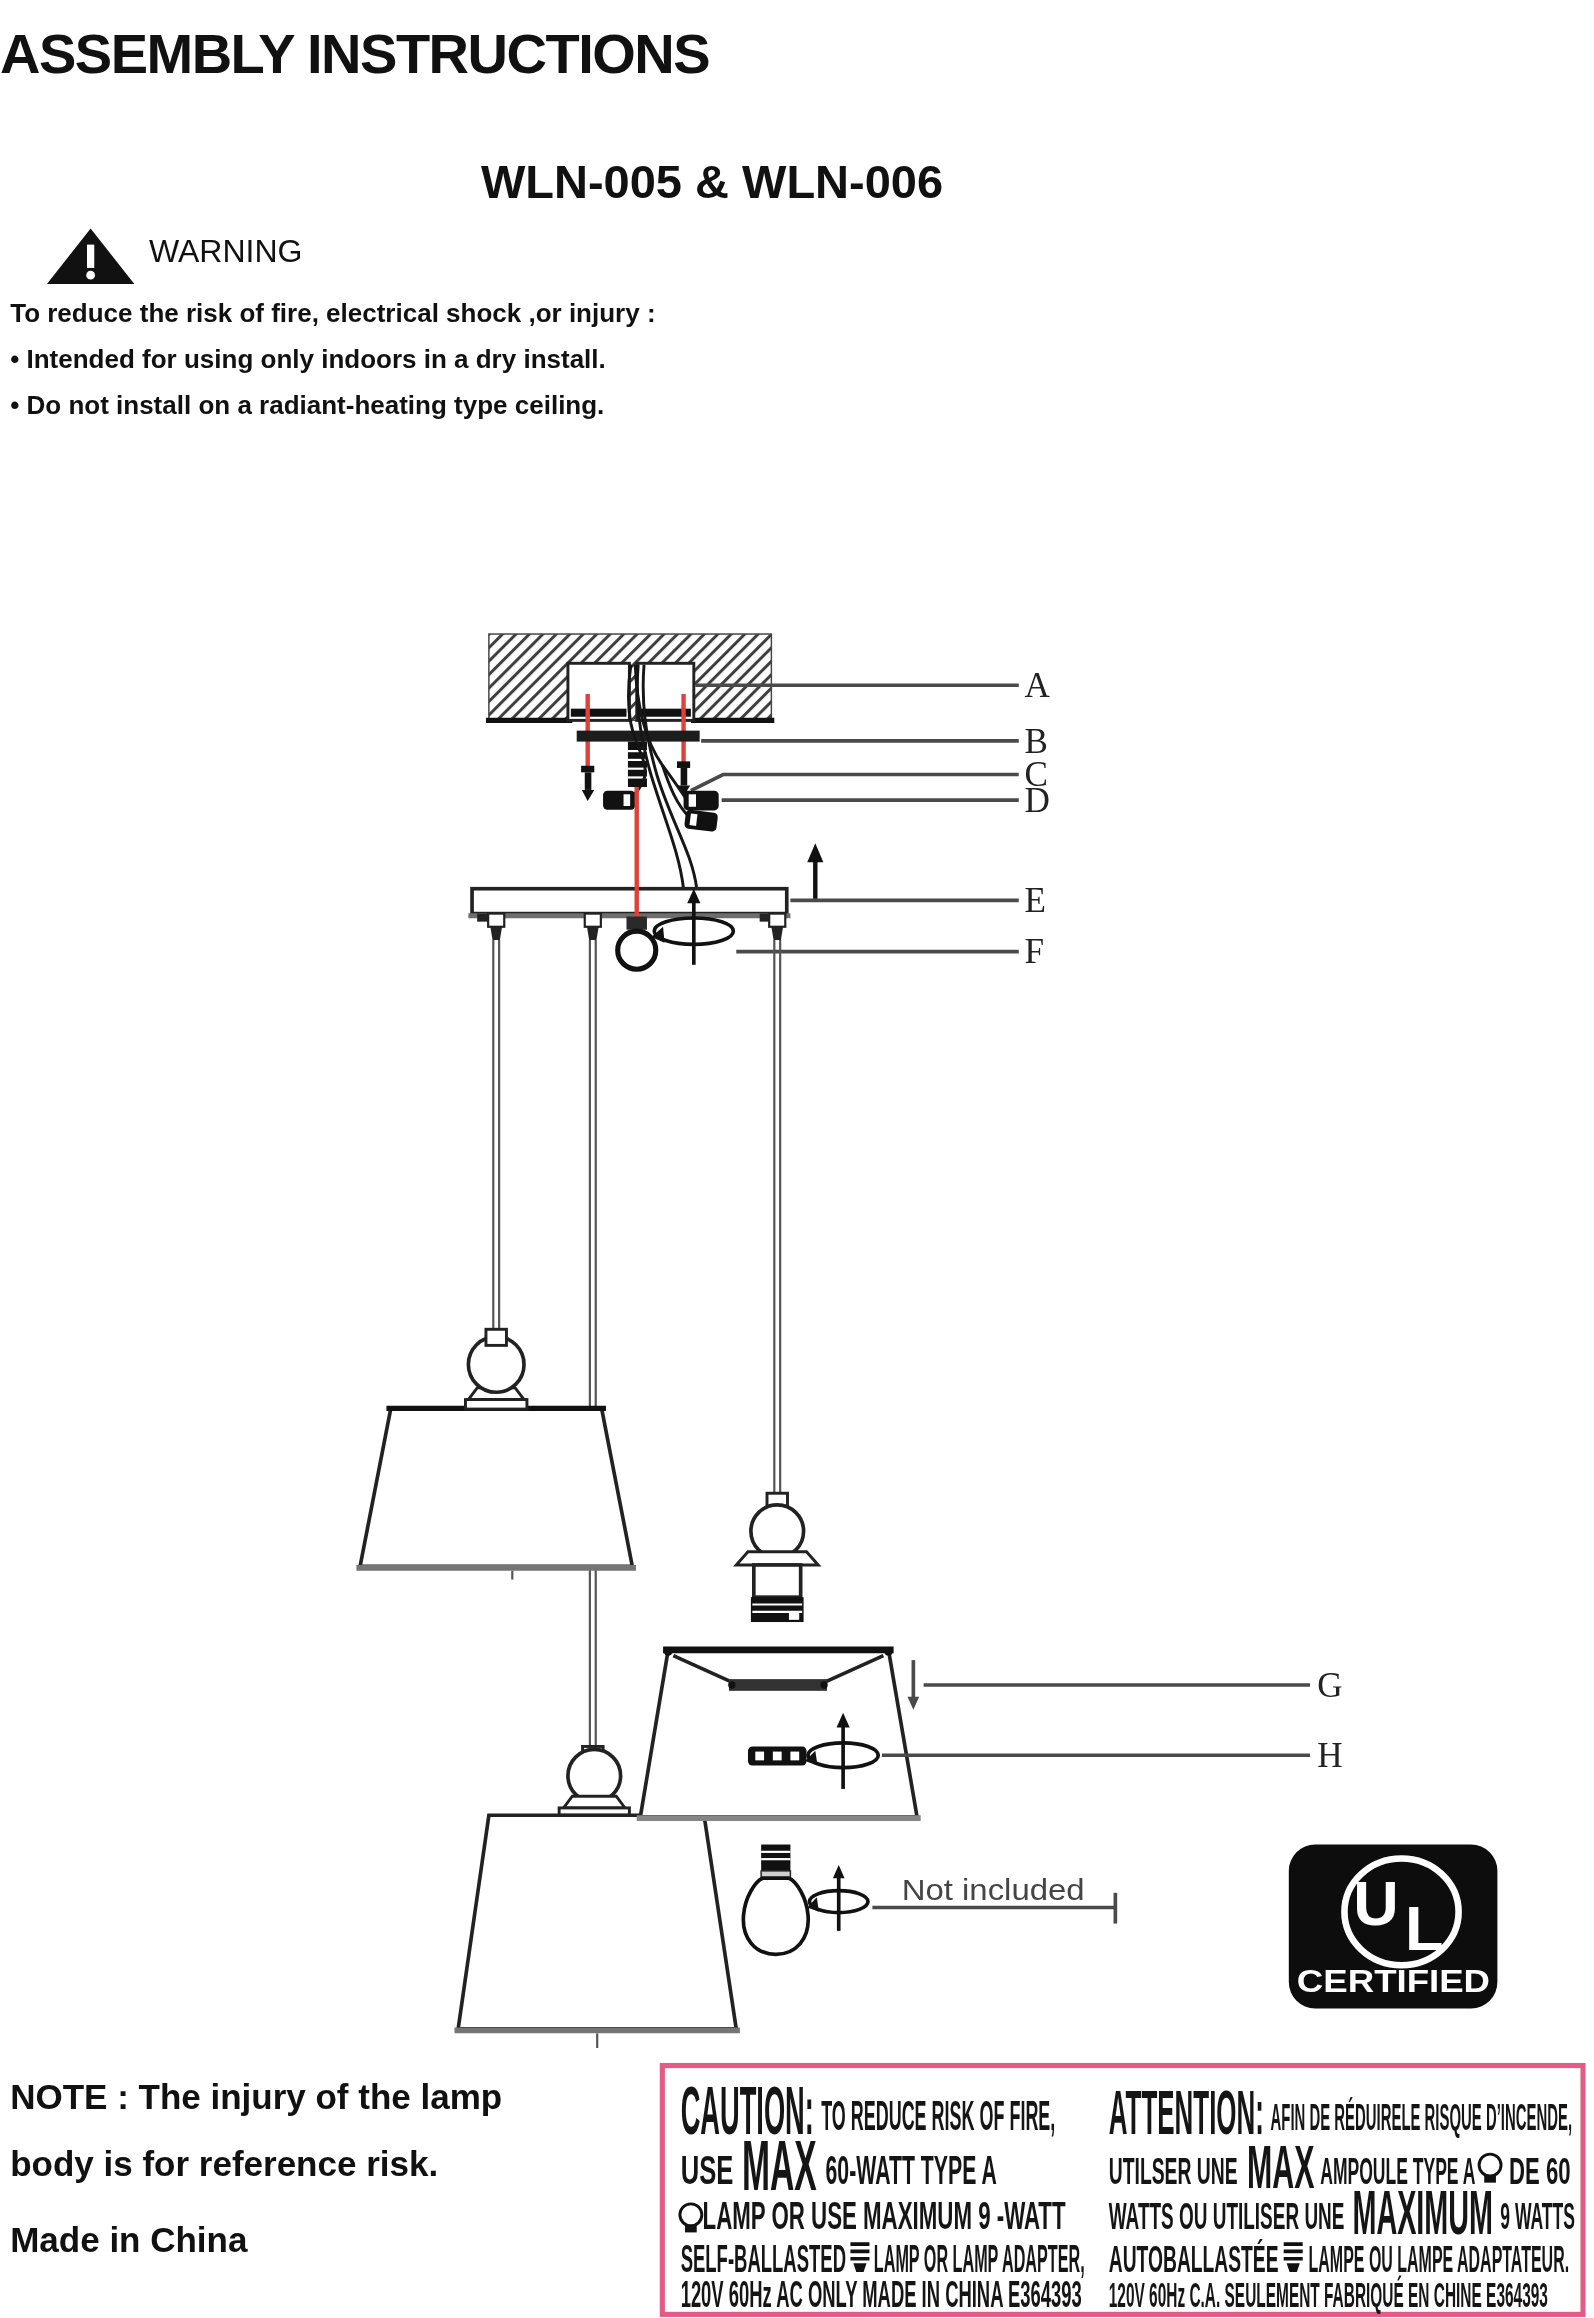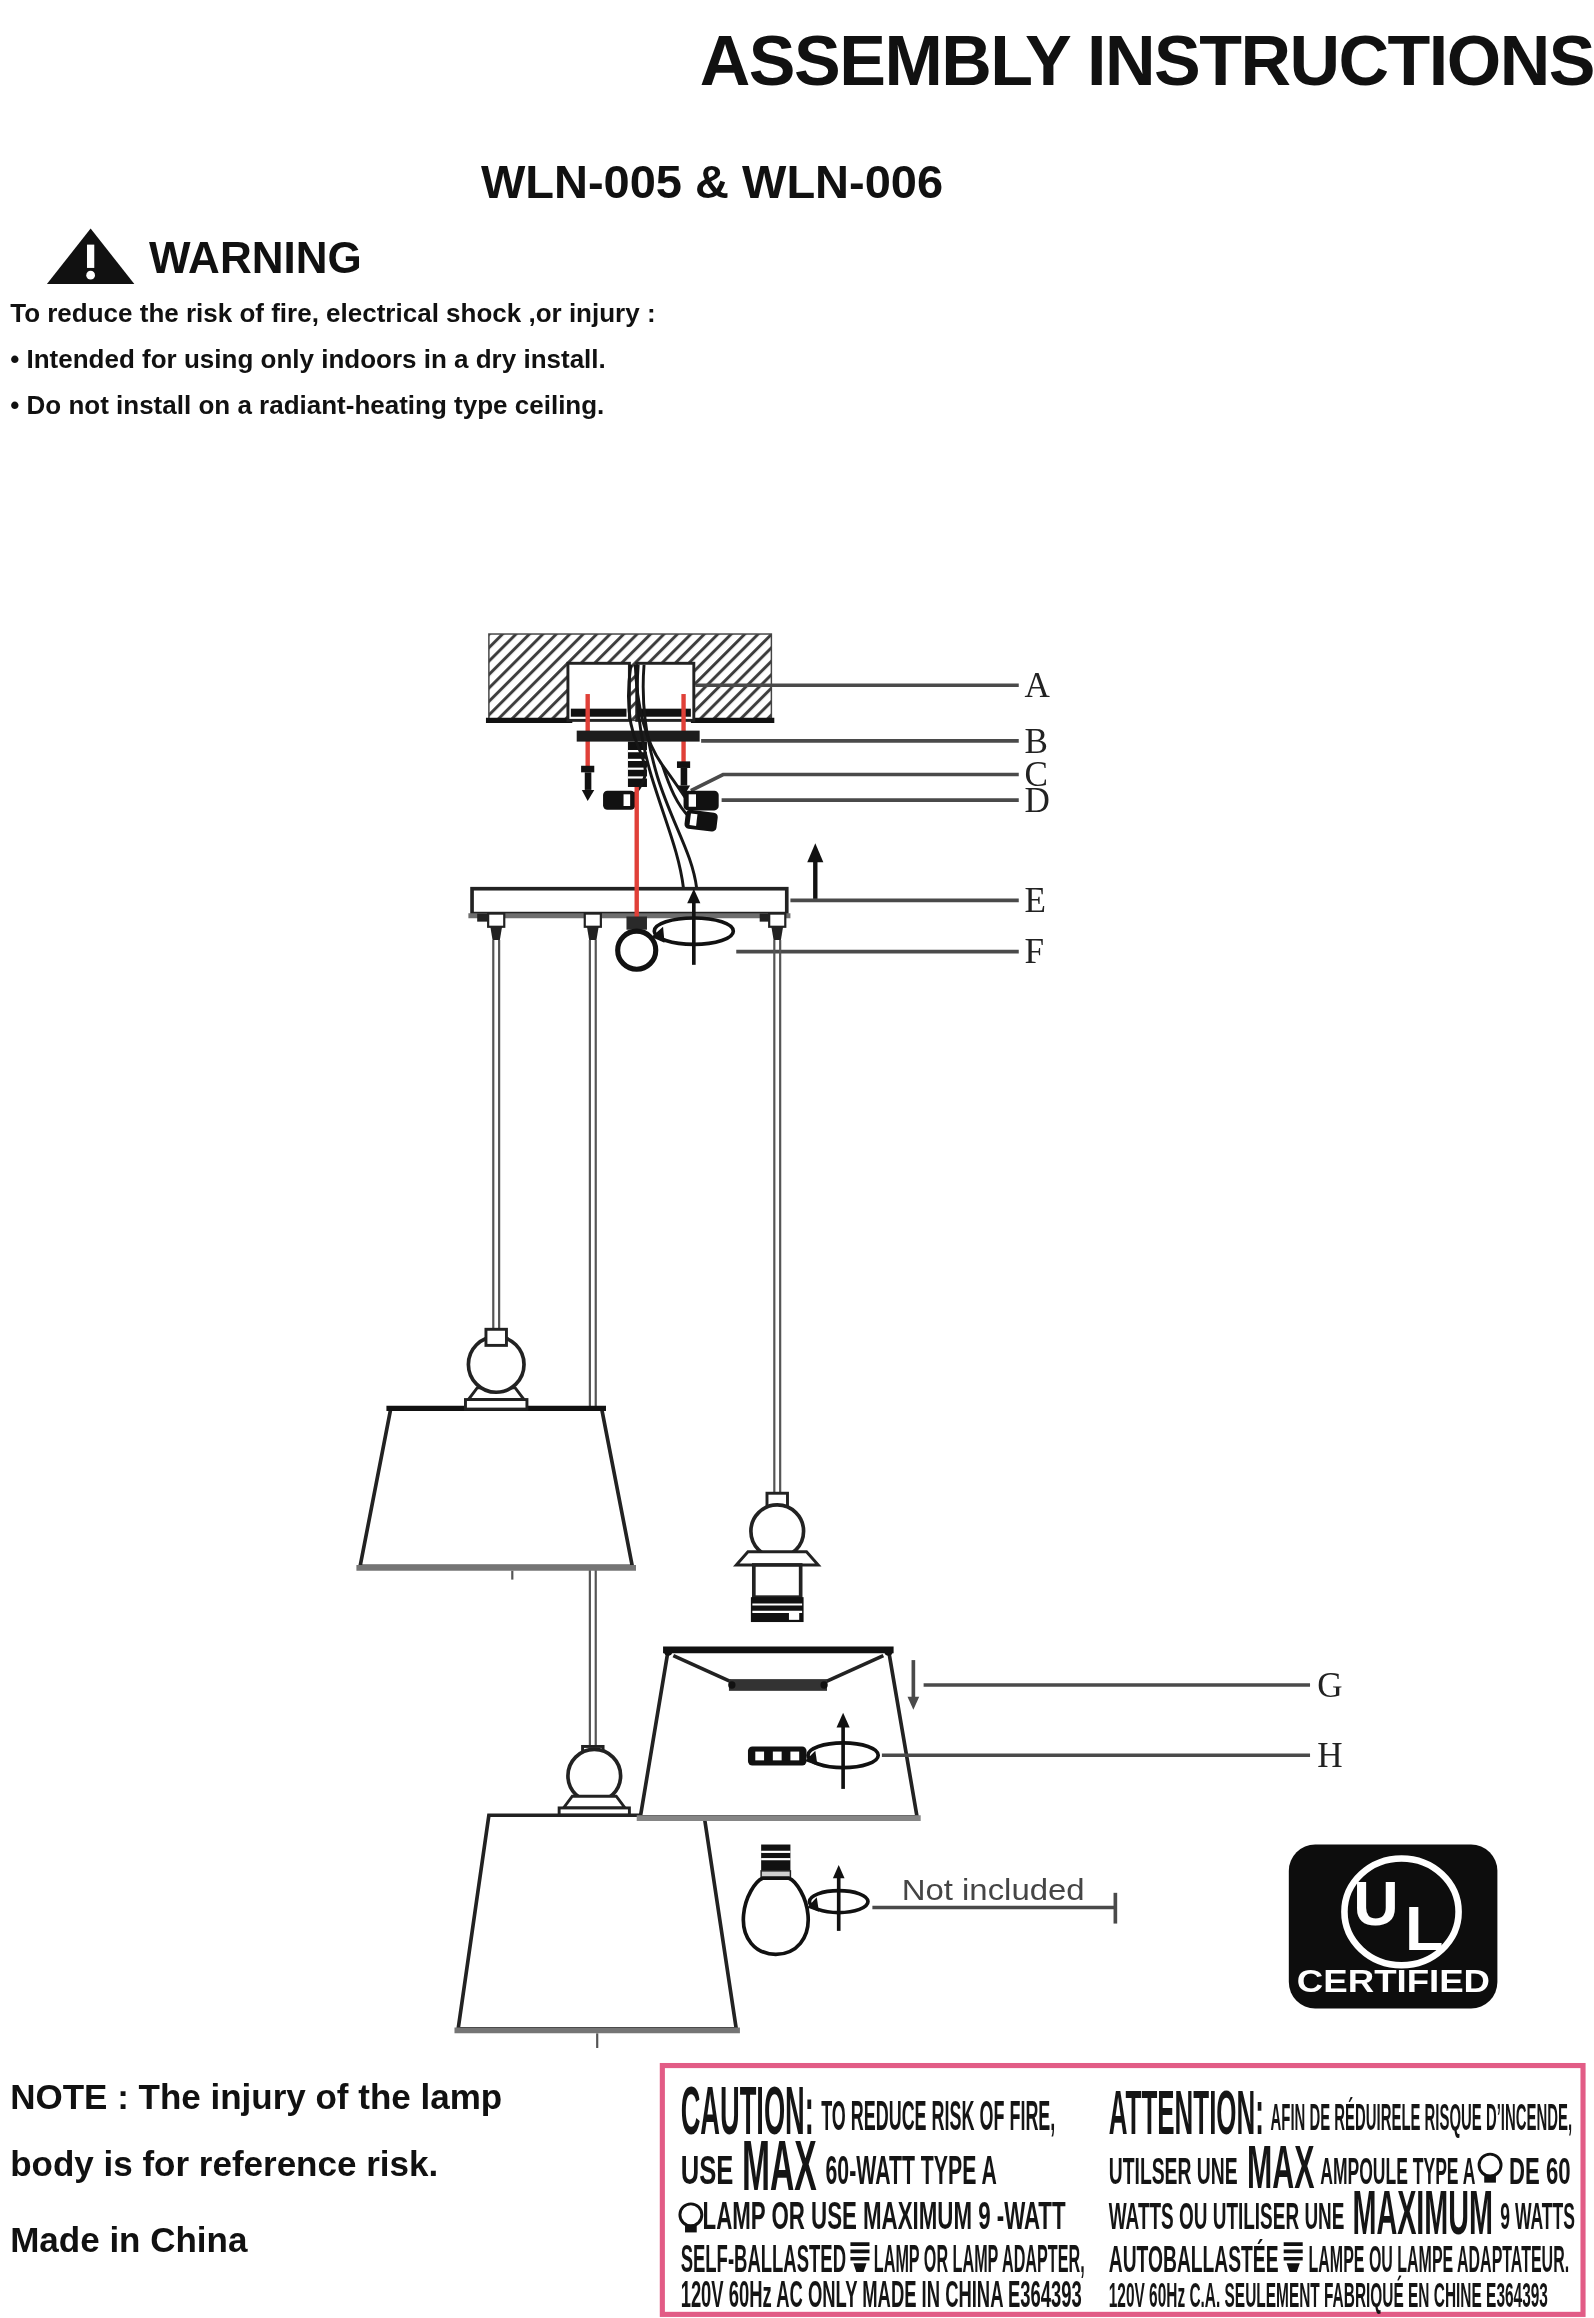--- a/index.html
+++ b/index.html
@@ -1,22 +1,22 @@
 <!DOCTYPE html>
 <html style="font-size:11.7px"><head>
 <meta charset="utf-8">
 <style>
   html,body{margin:0;padding:0;background:#888;}
   #page{position:relative;width:1594px;height:2319px;background:#ffffff;overflow:hidden;
         font-family:"Liberation Sans",sans-serif;color:#111;}
   .abs{position:absolute;}
-  #title{left:0;top:20.5px;width:1594px;text-align:right;font-size:70px;font-weight:bold;letter-spacing:-1.5px;}
+  #title{left:0;top:20.5px;width:1594px;text-align:left;font-size:56px;font-weight:bold;letter-spacing:-1.5px;}
   #subtitle{left:0;top:154px;width:1424px;text-align:center;font-size:47px;font-weight:bold;}
   #warn-row{left:44px;top:224px;width:659px;height:66px;}
-  #warn-label{left:149px;top:233px;font-size:44px;font-weight:bold;}
+  #warn-label{left:149px;top:233px;font-size:32px;font-weight:normal;}
   #warn-text{left:10.2px;top:290px;width:1552px;font-size:26px;font-weight:bold;line-height:46px;}
   #note-block{left:10.2px;top:2077px;width:644px;font-size:35px;font-weight:bold;}
   #note-block .nline{position:absolute;left:0;white-space:nowrap;}
   svg text{font-family:"Liberation Sans",sans-serif;}
   text.lbl{font-family:"Liberation Serif",serif;font-size:48px;fill:#222;}
   text.cau{font-weight:bold;fill:#151515;}
   text.ni{font-size:40px;fill:#454545;}
 </style>
 </head>
 <body>

